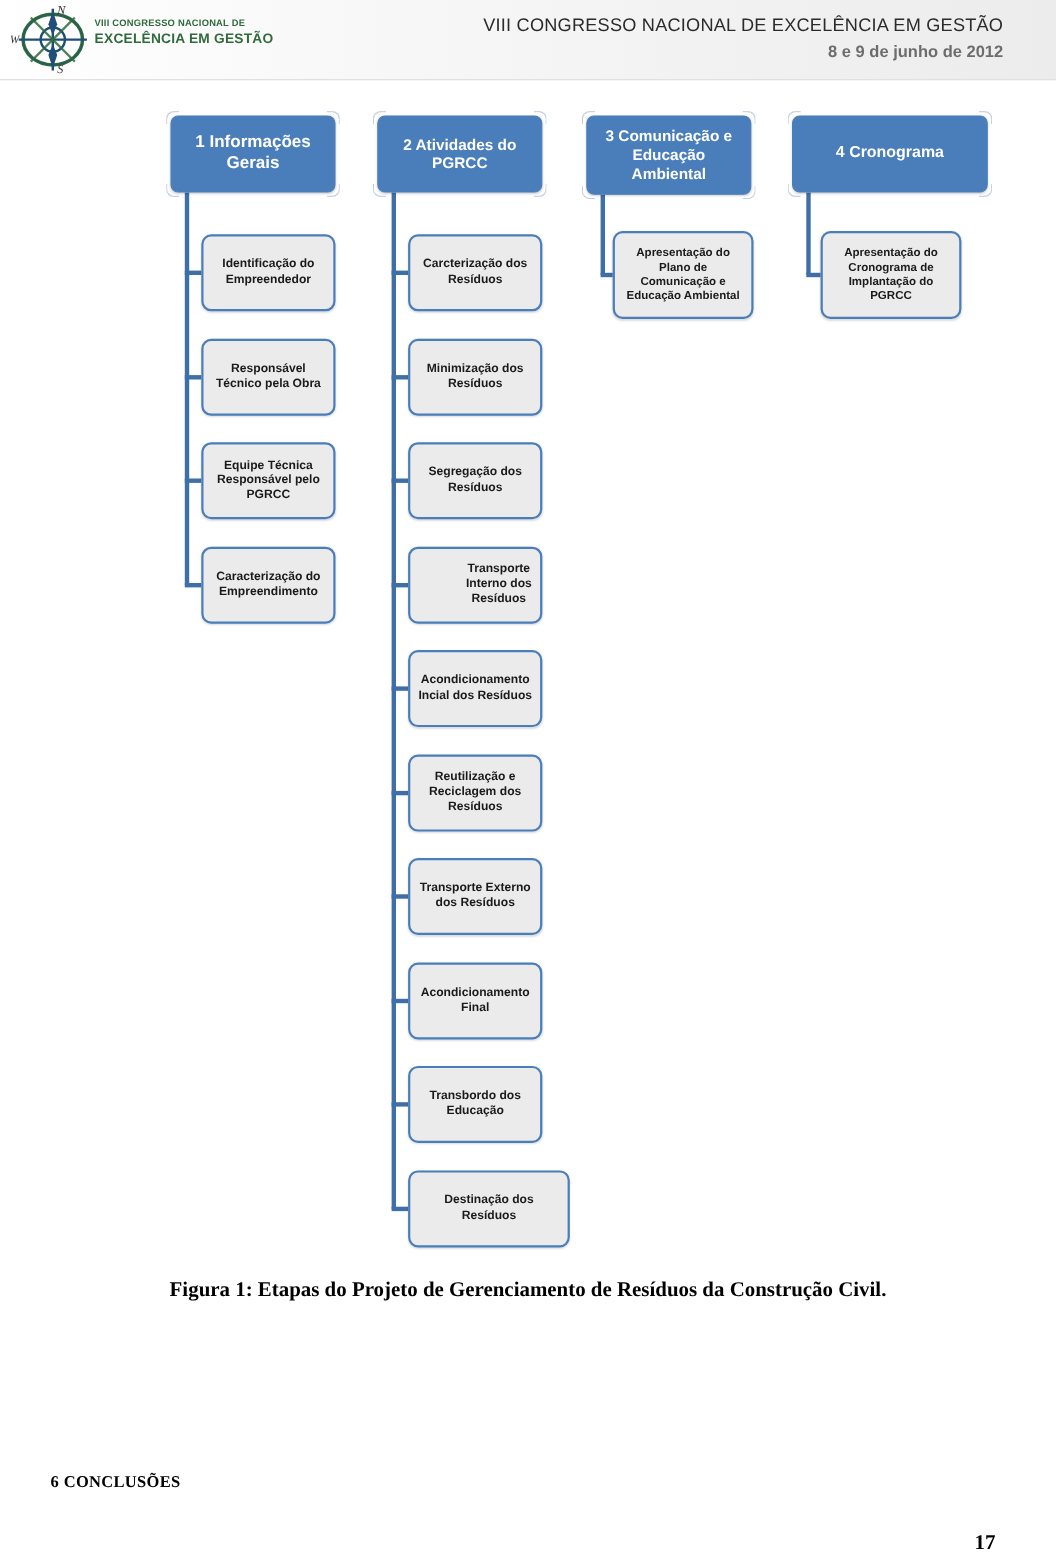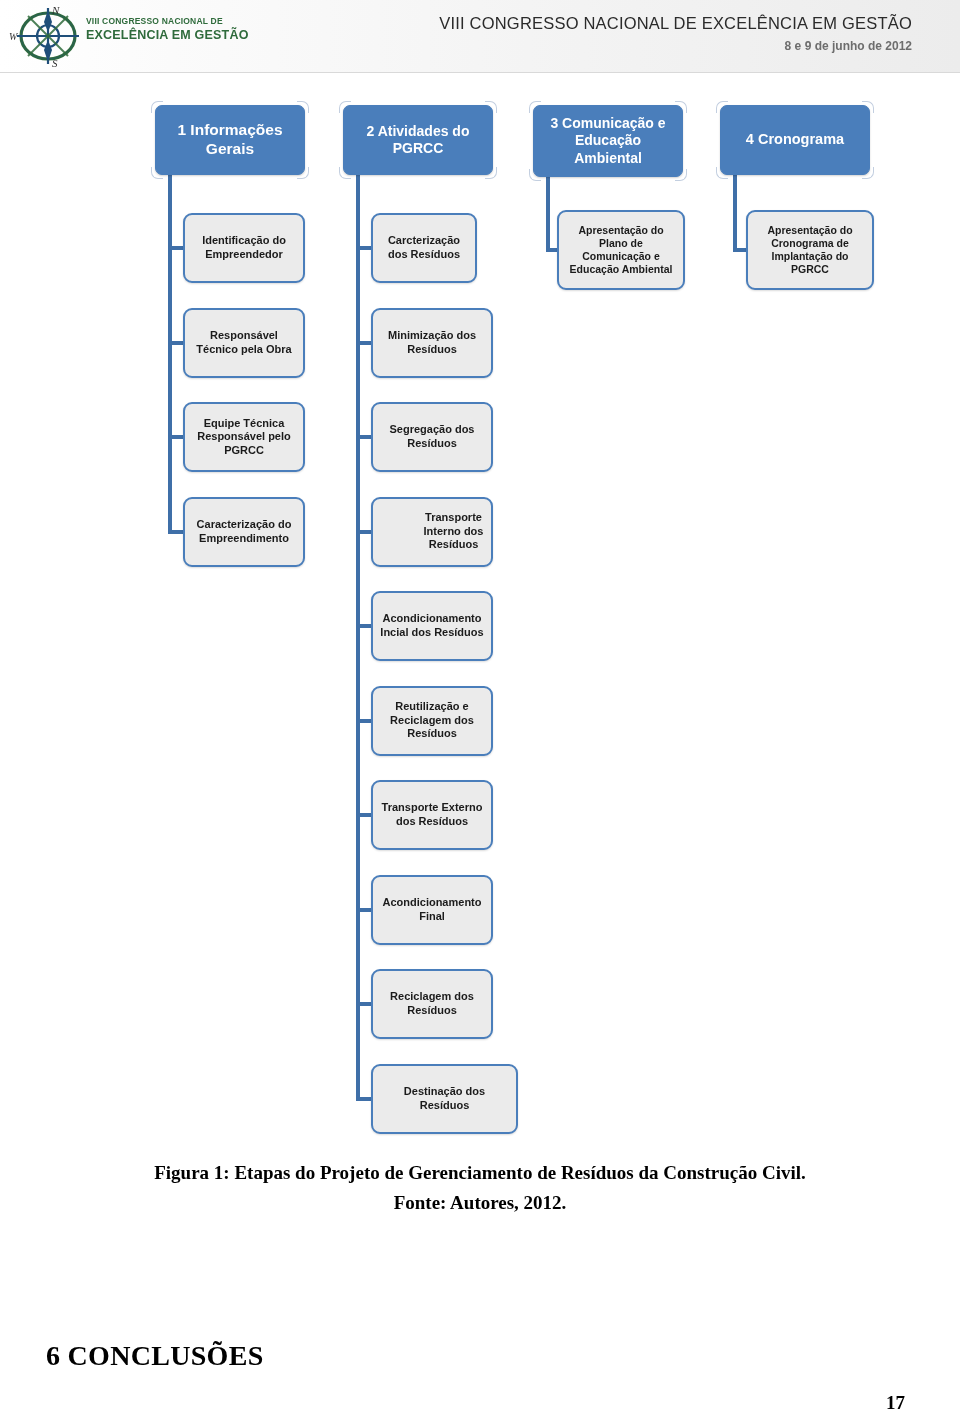--- a/index.html
+++ b/index.html
@@ -36,21 +36,21 @@
   }
   .hdr-title {
     font-size: 16.5px;
     letter-spacing: .2px;
     color: #2b2b2b;
     font-weight: 400;
     white-space: nowrap;
     font-family: "Liberation Sans", sans-serif;
   }
   .hdr-sub {
-    font-size: 12px;
+    font-size: 15px;
     color: #6d6d6d;
     font-weight: bold;
     margin-top: 6px;
     white-space: nowrap;
   }
 
   
   #diagram {
     position: absolute;
     left: 0; top: 72px;
@@ -131,21 +131,21 @@
   }
   #caption .line2 { display: block; }
 
   
   #section-heading {
     position: absolute;
     left: 46px;
     top: 1340px;
     font-family: "Liberation Serif", serif;
     font-weight: bold;
-    font-size: 28px;
+    font-size: 15px;
     color: #000000;
     letter-spacing: .3px;
   }
   #page-number {
     position: absolute;
     right: 55px;
     top: 1392px;
     font-family: "Liberation Serif", serif;
     font-weight: bold;
     font-size: 19px;
@@ -214,21 +214,21 @@
     </div>
     <div class="trunk" style="left: 356px; top: 103px; height: 923.5px;"></div>
     <div class="head-box" style="left: 343px; top: 33px; width: 150px; height: 70px; font-size: 14px;">
       <span class="corner c-tl"></span>
       <span class="corner c-tr"></span>
       <span class="corner c-bl"></span>
       <span class="corner c-br"></span>
       <span>2  Atividades do PGRCC</span>
     </div>
     <div class="branch" style="left: 356px; top: 174px; width: 15px;"></div>
-    <div class="sub-box" style="left: 371px; top: 141px; width: 106px; height: 70px;">
+    <div class="sub-box" style="left: 371px; top: 141px; width: 122px; height: 70px;">
       <span>Carcterização dos Resíduos</span>
     </div>
     <div class="branch" style="left: 356px; top: 268.5px; width: 15px;"></div>
     <div class="sub-box" style="left: 371px; top: 235.5px; width: 122px; height: 70px;">
       <span>Minimização dos Resíduos</span>
     </div>
     <div class="branch" style="left: 356px; top: 363px; width: 15px;"></div>
     <div class="sub-box" style="left: 371px; top: 330px; width: 122px; height: 70px;">
       <span>Segregação dos Resíduos</span>
     </div>
@@ -247,51 +247,50 @@
     <div class="branch" style="left: 356px; top: 741px; width: 15px;"></div>
     <div class="sub-box" style="left: 371px; top: 708px; width: 122px; height: 70px;">
       <span>Transporte Externo dos Resíduos</span>
     </div>
     <div class="branch" style="left: 356px; top: 835.5px; width: 15px;"></div>
     <div class="sub-box" style="left: 371px; top: 802.5px; width: 122px; height: 70px;">
       <span>Acondicionamento Final</span>
     </div>
     <div class="branch" style="left: 356px; top: 930px; width: 15px;"></div>
     <div class="sub-box" style="left: 371px; top: 897px; width: 122px; height: 70px;">
-      <span>Reciclagem dos Resíduos</span>
+      <span>Transbordo dos Educação</span>
     </div>
     <div class="branch" style="left: 356px; top: 1024.5px; width: 15px;"></div>
     <div class="sub-box" style="left: 371px; top: 991.5px; width: 147px; height: 70px;">
       <span>Destinação dos Resíduos</span>
     </div>
     <div class="trunk" style="left: 546px; top: 105px; height: 73px;"></div>
     <div class="head-box" style="left: 533px; top: 33px; width: 150px; height: 72px; font-size: 14px;">
       <span class="corner c-tl"></span>
       <span class="corner c-tr"></span>
       <span class="corner c-bl"></span>
       <span class="corner c-br"></span>
       <span>3 Comunicação e Educação Ambiental</span>
     </div>
     <div class="branch" style="left: 546px; top: 176px; width: 11px;"></div>
     <div class="sub-box" style="left: 557px; top: 138px; width: 128px; height: 80px; font-size: 10.5px;">
       <span>Apresentação do Plano de Comunicação e Educação Ambiental</span>
     </div>
     <div class="trunk" style="left: 733px; top: 103px; height: 75px;"></div>
-    <div class="head-box" style="left: 720px; top: 33px; width: 150px; height: 70px; font-size: 14.5px;">
+    <div class="head-box" style="left: 720px; top: 33px; width: 178px; height: 70px; font-size: 14.5px;">
       <span class="corner c-tl"></span>
       <span class="corner c-tr"></span>
       <span class="corner c-bl"></span>
       <span class="corner c-br"></span>
       <span>4 Cronograma</span>
     </div>
     <div class="branch" style="left: 733px; top: 176px; width: 13px;"></div>
     <div class="sub-box" style="left: 746px; top: 138px; width: 128px; height: 80px; font-size: 10.5px;">
       <span>Apresentação do Cronograma de Implantação do PGRCC</span>
     </div>
   </div>
 
 <div id="caption">
   <span>Figura 1: Etapas do Projeto de Gerenciamento de Resíduos da Construção Civil.</span>
-  <span class="line2">Fonte: Autores, 2012.</span>
 </div>
 
 <div id="section-heading">6 CONCLUSÕES</div>
 <div id="page-number">17</div>
 
 </body></html>

